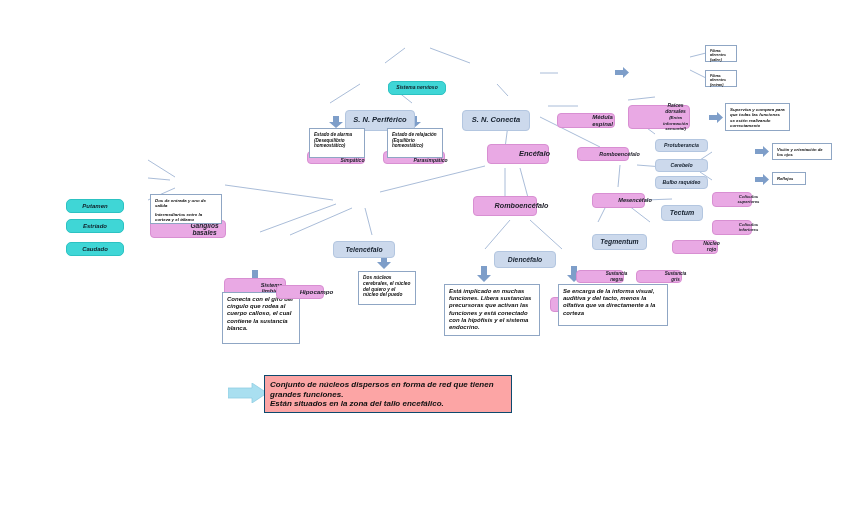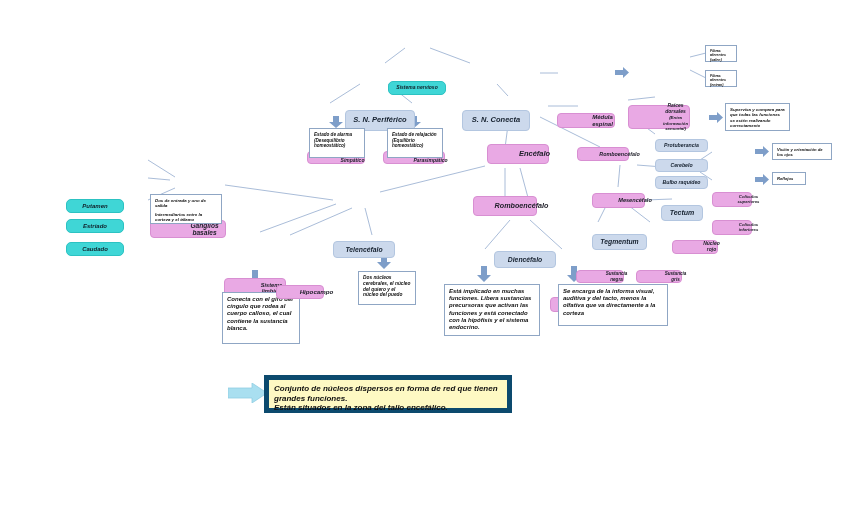--- a/index.html
+++ b/index.html
@@ -13,21 +13,21 @@
   .pink{background:#e9a9e4;border:1px solid #d88fd2;border-radius:4px;color:#21212b;padding-left:33px;}
   .cyan{background:#3fd6d6;border:1px solid #2cc2c2;border-radius:5px;color:#10202a;}
   .blue{background:#ccd9ec;border:1px solid #b3c6e0;border-radius:4px;color:#15202e;}
   .note{position:absolute;box-sizing:border-box;background:#ffffff;
         border:1px solid #8fa6c4;text-align:left;font-style:italic;font-weight:bold;
         line-height:1.2;color:#101010;padding:3px 4px;z-index:3;}
   .sub{font-size:4.4px;font-weight:bold;font-style:italic;line-height:1.18;margin-top:1px;
        padding:0 2px;}
   .arrow{position:absolute;z-index:2;}
   .purple{background:#9c2f9c;border:1px solid #7d2480;border-radius:6px;color:#fff;}
-  .noteblue{background:#fef9c3;border:5px solid #0c4a6e;}
+  .noteblue{background:#fca5a5;border:1px solid #0c4a6e;}
 </style>
 </head>
 <body>
 
 <div id="canvas">
 
   <svg id="edges" viewBox="0 0 848 516">
     <g stroke="#9fb4d4" stroke-width="0.9" fill="none">
       <line x1="405" y1="48" x2="385" y2="63"></line>
       <line x1="430" y1="48" x2="470" y2="63"></line>

